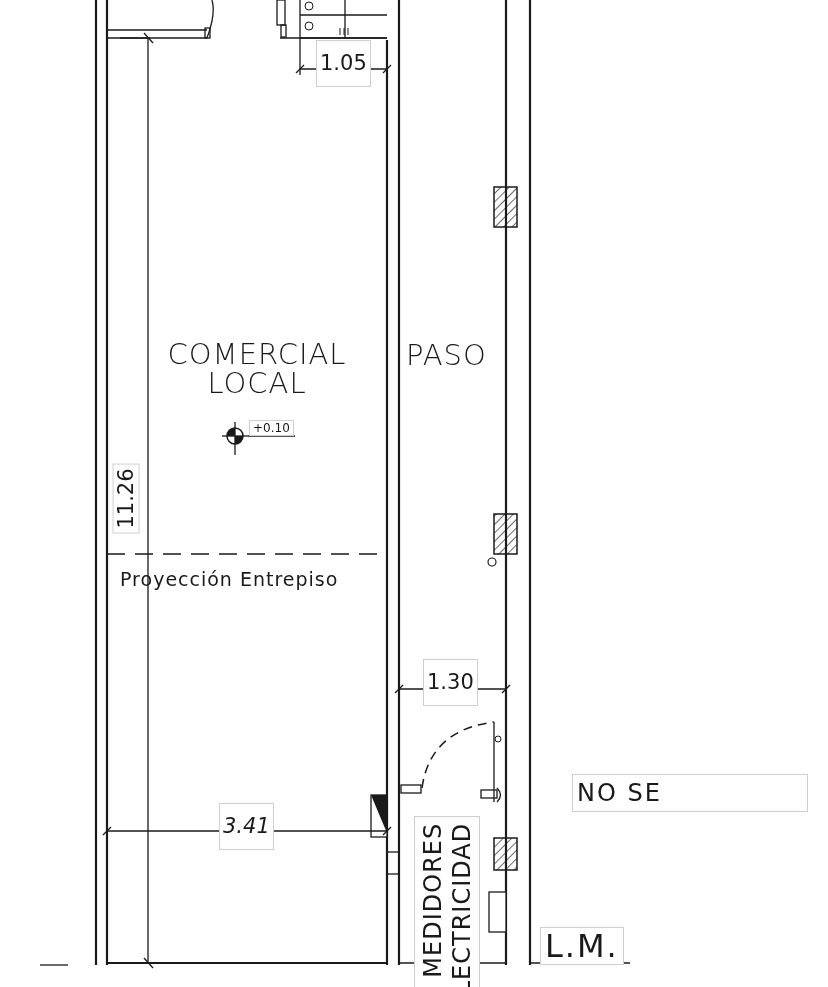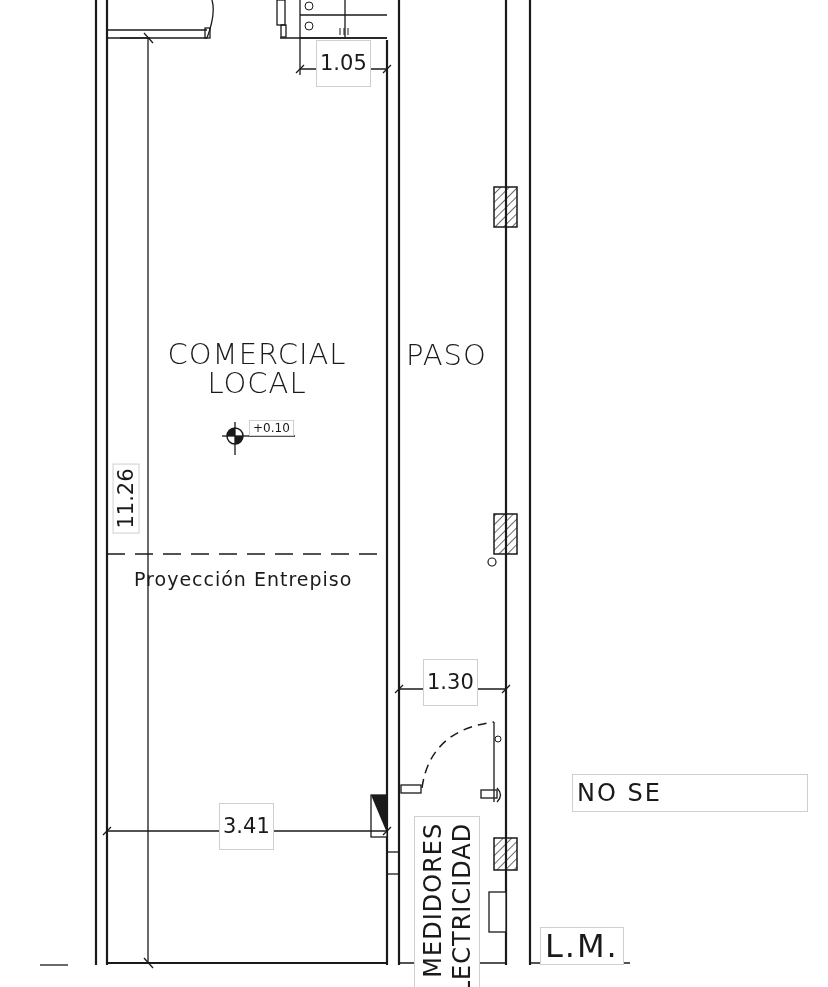--- a/index.html
+++ b/index.html
@@ -132,23 +132,23 @@
 <div class="lbl room-label" style="left:406px; top:341px;">PASO</div>
 
 <div class="lbl box" style="left:249px; top:420px; font-size:12px; padding:1px 3px;">+0.10</div>
 
 <div class="lbl box dim" style="left:316px; top:40px;">1.05</div>
 
 <div class="lbl box dim" style="left:91px; top:485px; transform:rotate(-90deg); transform-origin:center; padding:2px 4px;">11.26</div>
 
 <div class="lbl box dim" style="left:423px; top:659px;">1.30</div>
 
-<div class="lbl box dim" style="left:219px; top:803px;">3.41</div>
+<div class="lbl box dim" style="left:219px; top:803px;font-style:italic;">3.41</div>
 
-<div class="lbl hand" style="left:120px; top:570px;margin-left:14px;">Proyección Entrepiso</div>
+<div class="lbl hand" style="left:120px; top:570px;">Proyección Entrepiso</div>
 
 <div class="lbl box" style="left:414px; top:816px; width:64px; height:180px; padding:0; overflow:hidden;">
   <div style="position:absolute; left:-62px; top:72px; width:190px; transform:rotate(-90deg); font-size:24px; letter-spacing:1px; line-height:1.2; text-align:right;">
     <div>MEDIDORES</div>
     <div>ELECTRICIDAD</div>
   </div>
 </div>
 
 <div class="lbl box note" style="left:572px; top:774px; padding:3px 4px; width:226px;">
   <div>NO SE</div>

